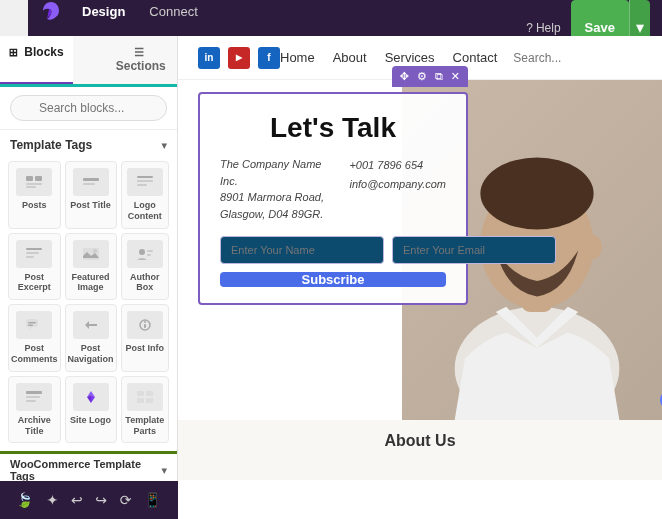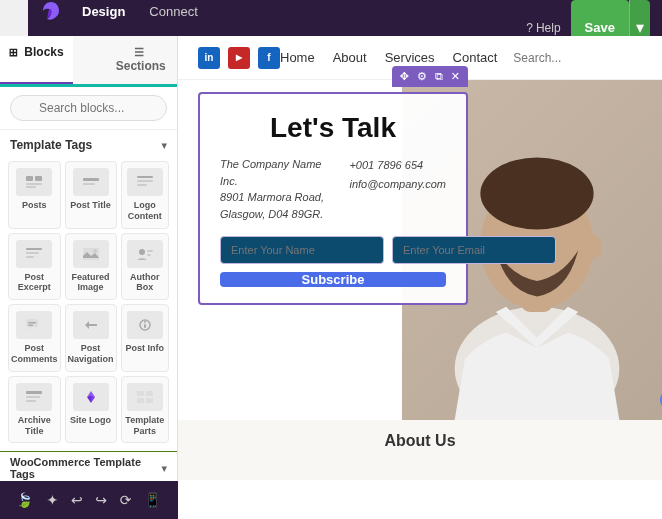--- a/index.html
+++ b/index.html
@@ -362,21 +362,21 @@
     }
     .below-title {
       font-size: 16px;
       font-weight: bold;
       color: #333;
       text-align: center;
     }
 
     
     .sidebar-section2 {
-      border-top: 1px solid #4d7c0f;
+      border-top: 3px solid #4d7c0f;
       padding: 6px 0 0 0;
     }
     .woo-header {
       display: flex;
       align-items: center;
       justify-content: space-between;
       padding: 4px 10px 3px 10px;
     }
     .woo-title {
       font-size: 11px;

